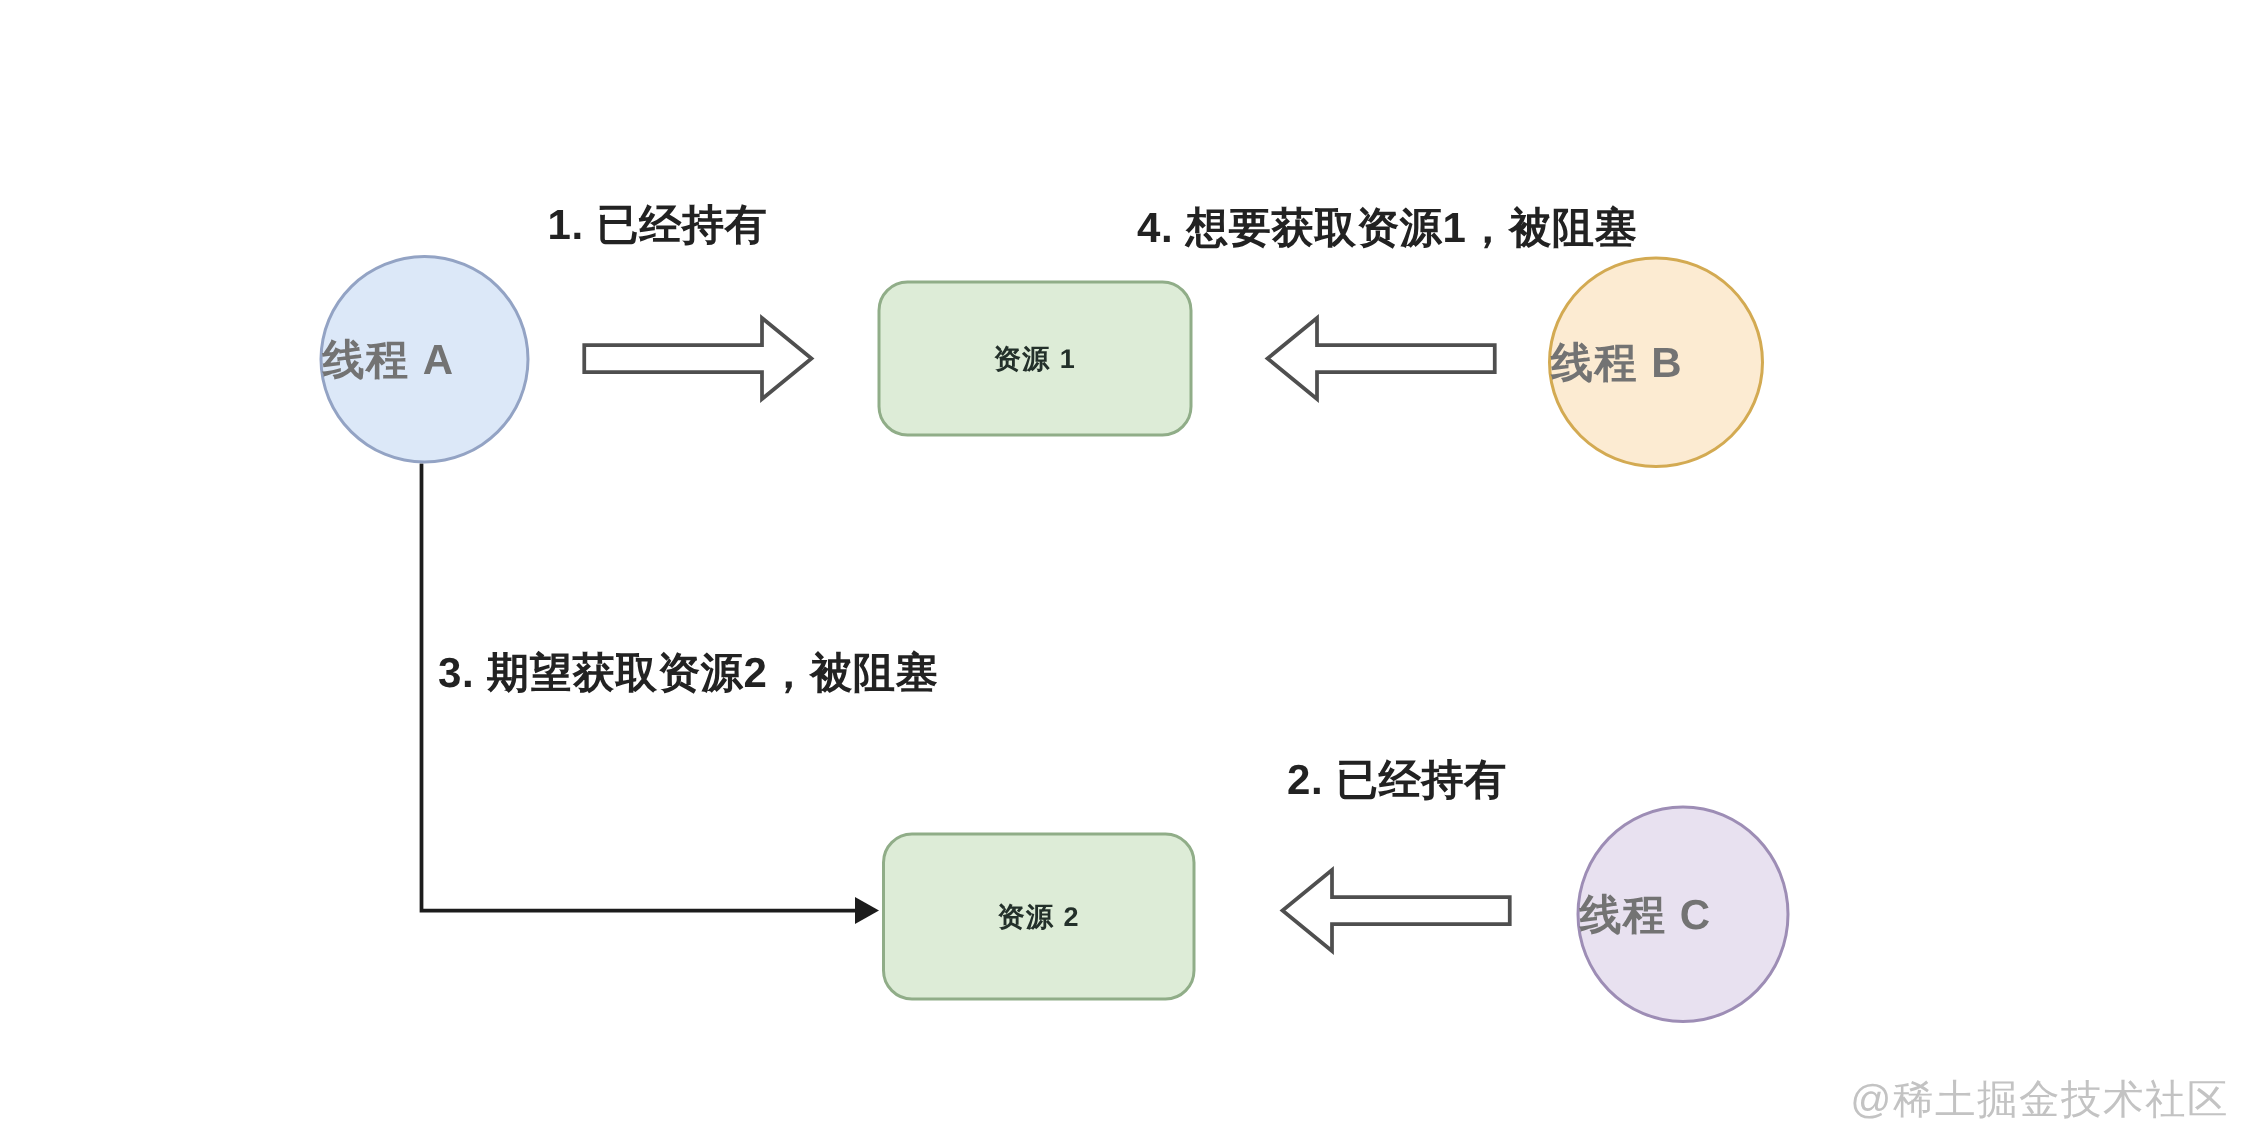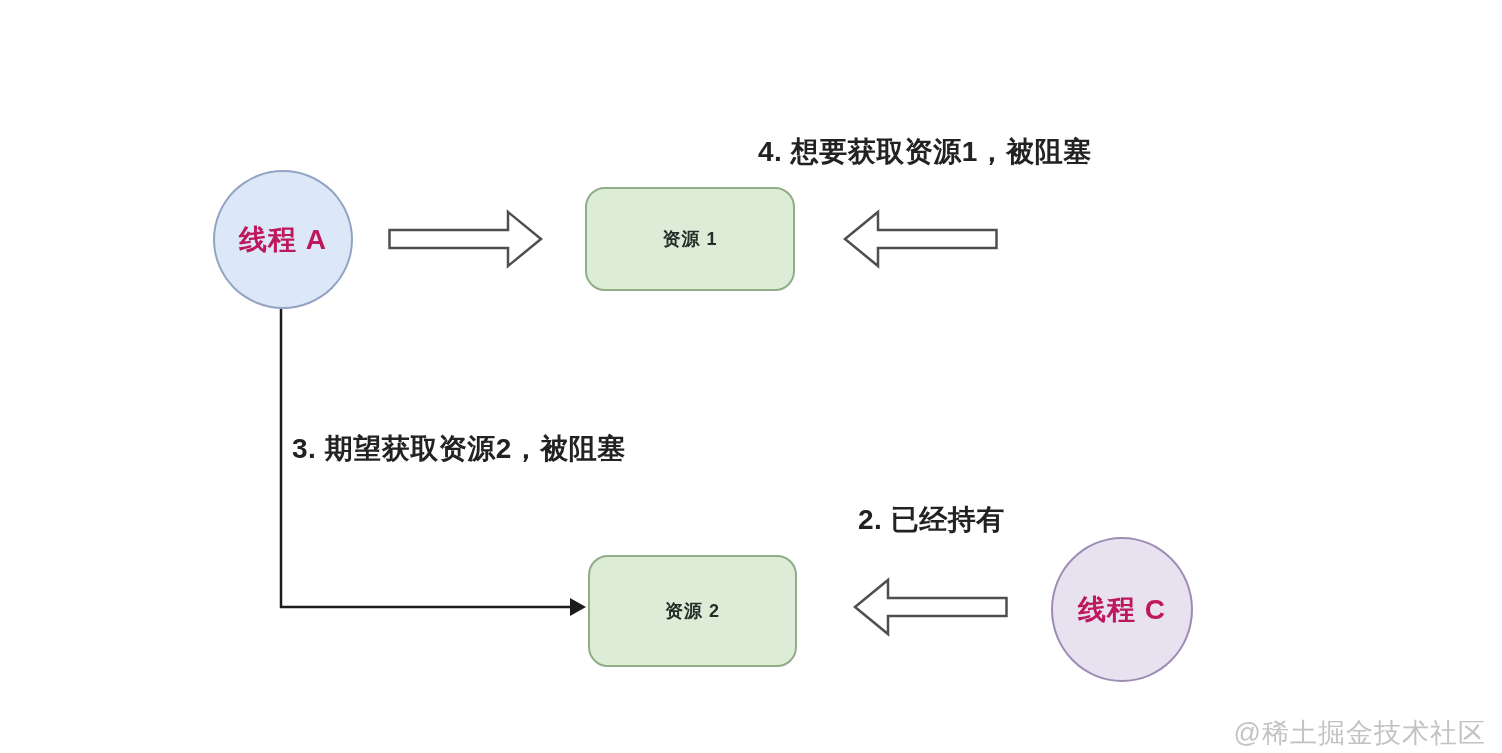--- a/index.html
+++ b/index.html
@@ -14,24 +14,23 @@
     height: 753px;
     background: #ffffff;
     overflow: hidden;
   }
   
   .node-circle {
     position: absolute;
     border-radius: 50%;
     display: flex;
     align-items: center;
-    justify-content: center;
     font-size: 28px;
     font-weight: 600;
-    color: #be185d;
+    color: #737373;
     letter-spacing: 1px;
     box-sizing: border-box;
   }
   .thread-a {
     left: 213px; top: 170px;
     width: 140px; height: 139px;
     background: #dce8f8;
     border: 2px solid #93a3c4;
   }
   .thread-b {
@@ -115,20 +114,23 @@
   </svg>
 
   <div class="node-circle thread-a">
     <span>线程 A</span>
   </div>
 
   <div class="node-box resource-1">
     <span>资源 1</span>
   </div>
 
+  <div class="node-circle thread-b">
+    <span>线程 B</span>
+  </div>
 
   <div class="node-box resource-2">
     <span>资源 2</span>
   </div>
 
   <div class="node-circle thread-c">
     <span>线程 C</span>
   </div>
 
   <svg class="block-arrow arrow-1" width="157" height="60" viewBox="0 0 157 60" xmlns="http://www.w3.org/2000/svg">
@@ -136,19 +138,20 @@
   </svg>
 
   <svg class="block-arrow arrow-4" width="156" height="60" viewBox="0 0 156 60" xmlns="http://www.w3.org/2000/svg">
     <polygon points="154.5,21 36,21 36,3 3,30 36,57 36,39 154.5,39" fill="#ffffff" stroke="#4f4f4f" stroke-width="2.5" stroke-linejoin="miter"></polygon>
   </svg>
 
   <svg class="block-arrow arrow-2" width="156" height="60" viewBox="0 0 156 60" xmlns="http://www.w3.org/2000/svg">
     <polygon points="154.5,21 36,21 36,3 3,30 36,57 36,39 154.5,39" fill="#ffffff" stroke="#4f4f4f" stroke-width="2.5" stroke-linejoin="miter"></polygon>
   </svg>
 
+  <div class="step-label label-1">1. 已经持有</div>
   <div class="step-label label-4">4. 想要获取资源1，被阻塞</div>
   <div class="step-label label-3">3. 期望获取资源2，被阻塞</div>
   <div class="step-label label-2">2. 已经持有</div>
 
   <div class="watermark">@稀土掘金技术社区</div>
 
 </div>
 
 </body></html>

